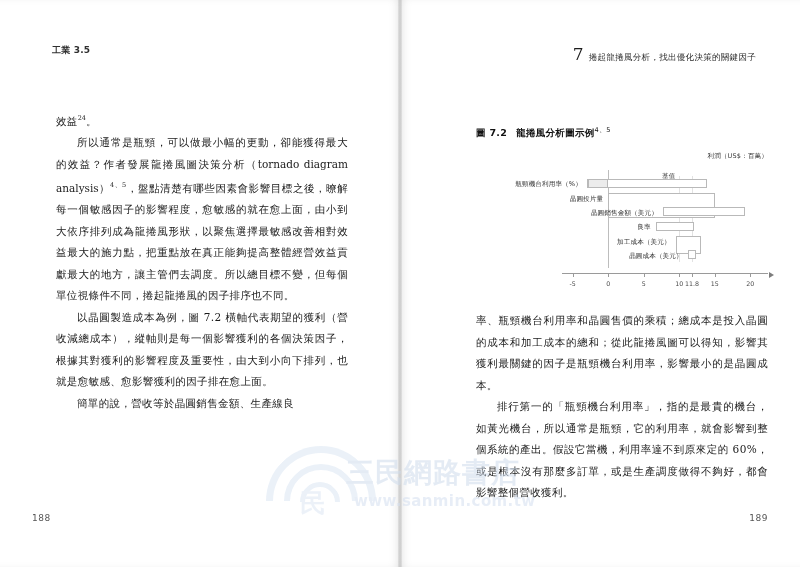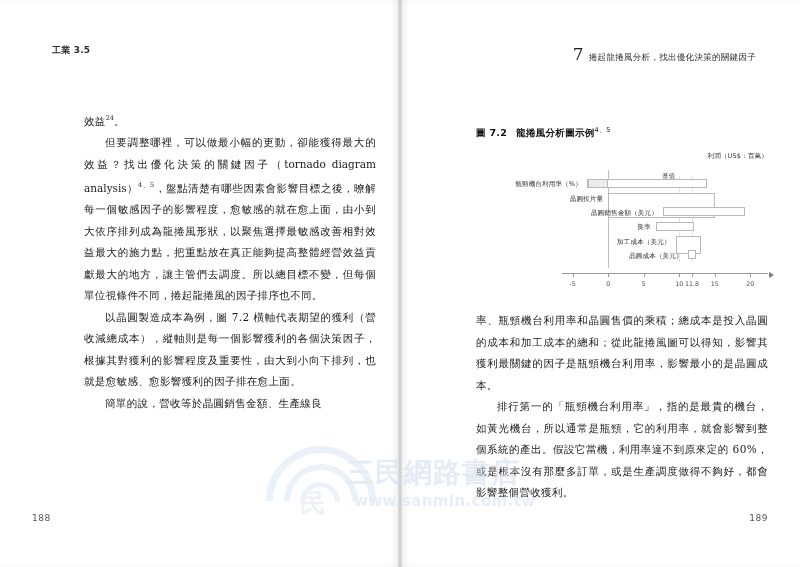--- a/index.html
+++ b/index.html
@@ -78,21 +78,21 @@
   
   .col {
     position: absolute;
     width: 292px;
     font-size: 10.5px;
     line-height: 21.5px;
     color: #1b1b1b;
     letter-spacing: .35px;
     text-align: justify;
   }
-  .col-left  { left: 56px; top: 108px; margin-left: 28px; }
+  .col-left  { left: 56px; top: 108px; }
   .col-right { left: 476px; top: 310px; }
 
   .p { margin: 0 0 0 0; }
   .p.indent { text-indent: 21px; }
 
   .sup {
     font-size: 6.5px;
     vertical-align: super;
     letter-spacing: .5px;
   }
@@ -311,21 +311,21 @@
   </div>
 
   <div class="col col-left">
 
     <div class="p">
       <span>效益</span><span class="sup latin">24</span><span>。</span>
     </div>
 
 
     <div class="p indent">
-      <span>但要調整哪裡，可以做最小幅的更動，卻能獲得最大的效益？找出優化決策的關鍵因子（</span><span class="latin">tornado diagram analysis</span><span>）</span><span class="sup">4、5</span><span>，盤點清楚有哪些因素會影響目標之後，暸解每一個敏感因子的影響程度，愈敏感的就在愈上面，由小到大依序排列成為龍捲風形狀，以聚焦選擇最敏感改善相對效益最大的施力點，把重點放在真正能夠提高整體經營效益貢獻最大的地方，讓主管們去調度。所以總目標不變，但每個單位視條件不同，捲起龍捲風的因子排序也不同。</span>
+      <span>所以通常是瓶頸，可以做最小幅的更動，卻能獲得最大的效益？作者發展龍捲風圖決策分析（</span><span class="latin">tornado diagram analysis</span><span>）</span><span class="sup">4、5</span><span>，盤點清楚有哪些因素會影響目標之後，暸解每一個敏感因子的影響程度，愈敏感的就在愈上面，由小到大依序排列成為龍捲風形狀，以聚焦選擇最敏感改善相對效益最大的施力點，把重點放在真正能夠提高整體經營效益貢獻最大的地方，讓主管們去調度。所以總目標不變，但每個單位視條件不同，捲起龍捲風的因子排序也不同。</span>
     </div>
 
     <div class="p indent">以晶圓製造成本為例，圖 7.2 橫軸代表期望的獲利（營收減總成本），縱軸則是每一個影響獲利的各個決策因子，根據其對獲利的影響程度及重要性，由大到小向下排列，也就是愈敏感、愈影響獲利的因子排在愈上面。</div>
 
     <div class="p indent">簡單的說，營收等於晶圓銷售金額、生產線良</div>
   </div>
 
   <div class="figure">
     <div class="fig-caption">
       <span>圖 7.2</span><span class="gap"></span><span>龍捲風分析圖示例</span><span class="sup">4、5</span>

